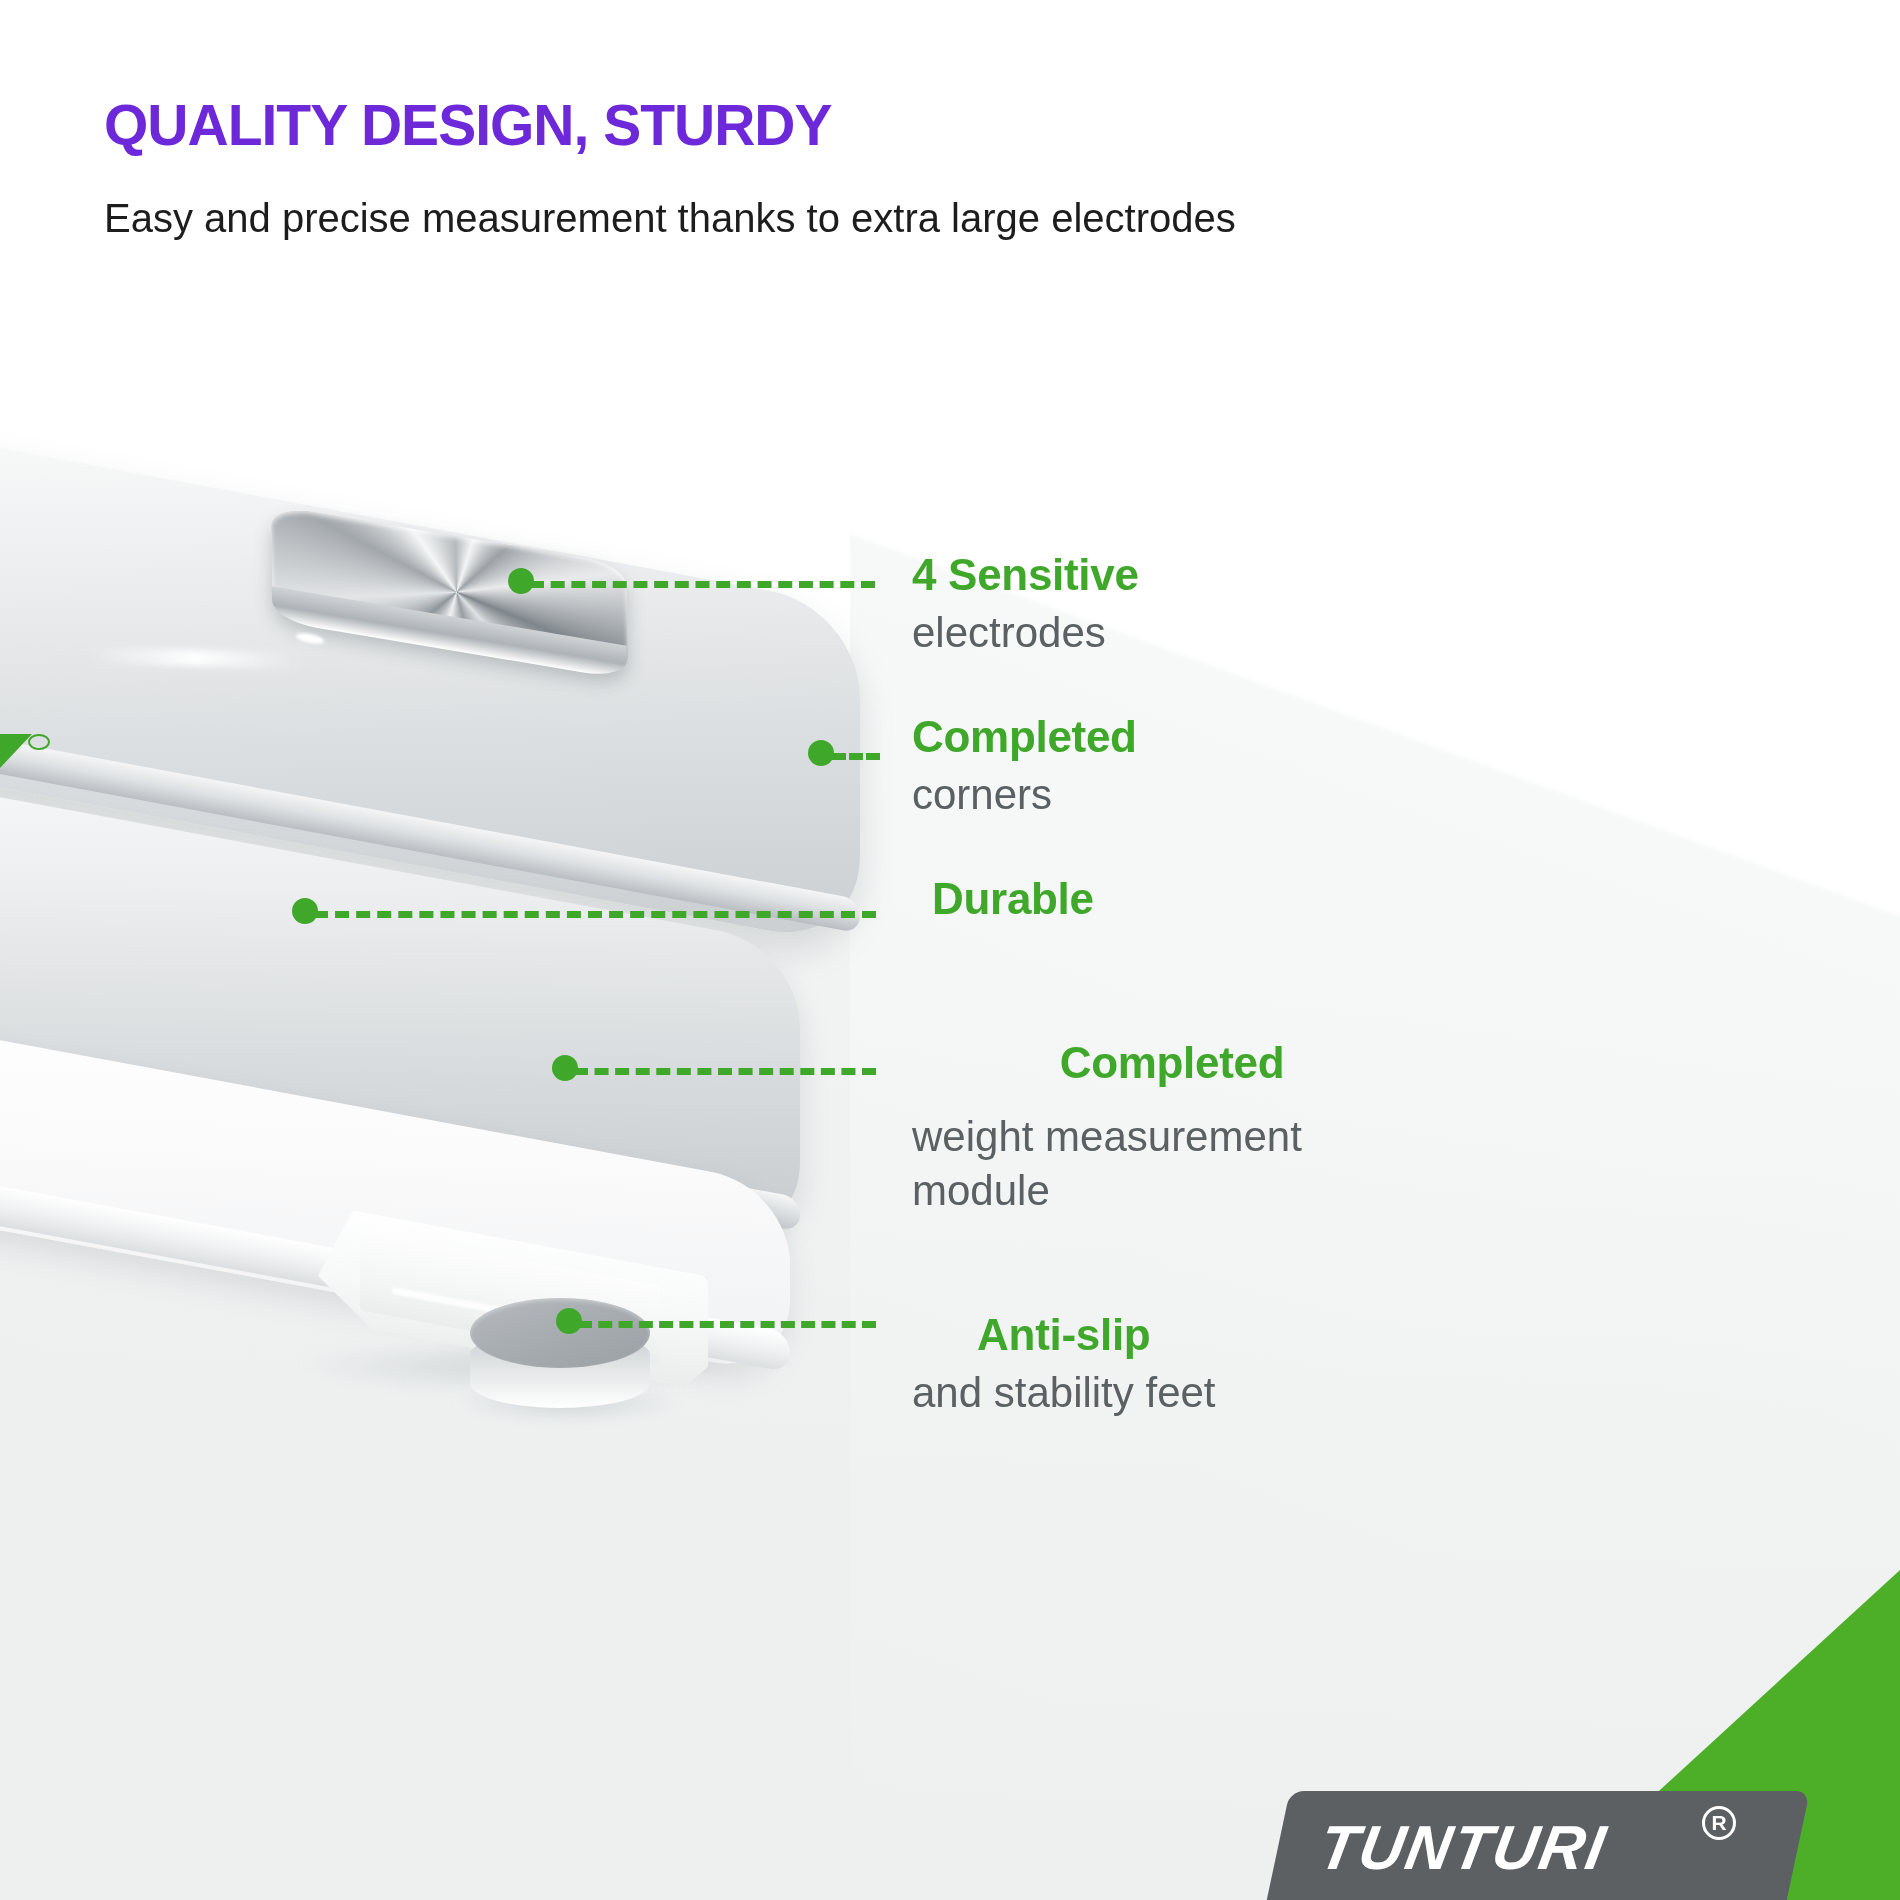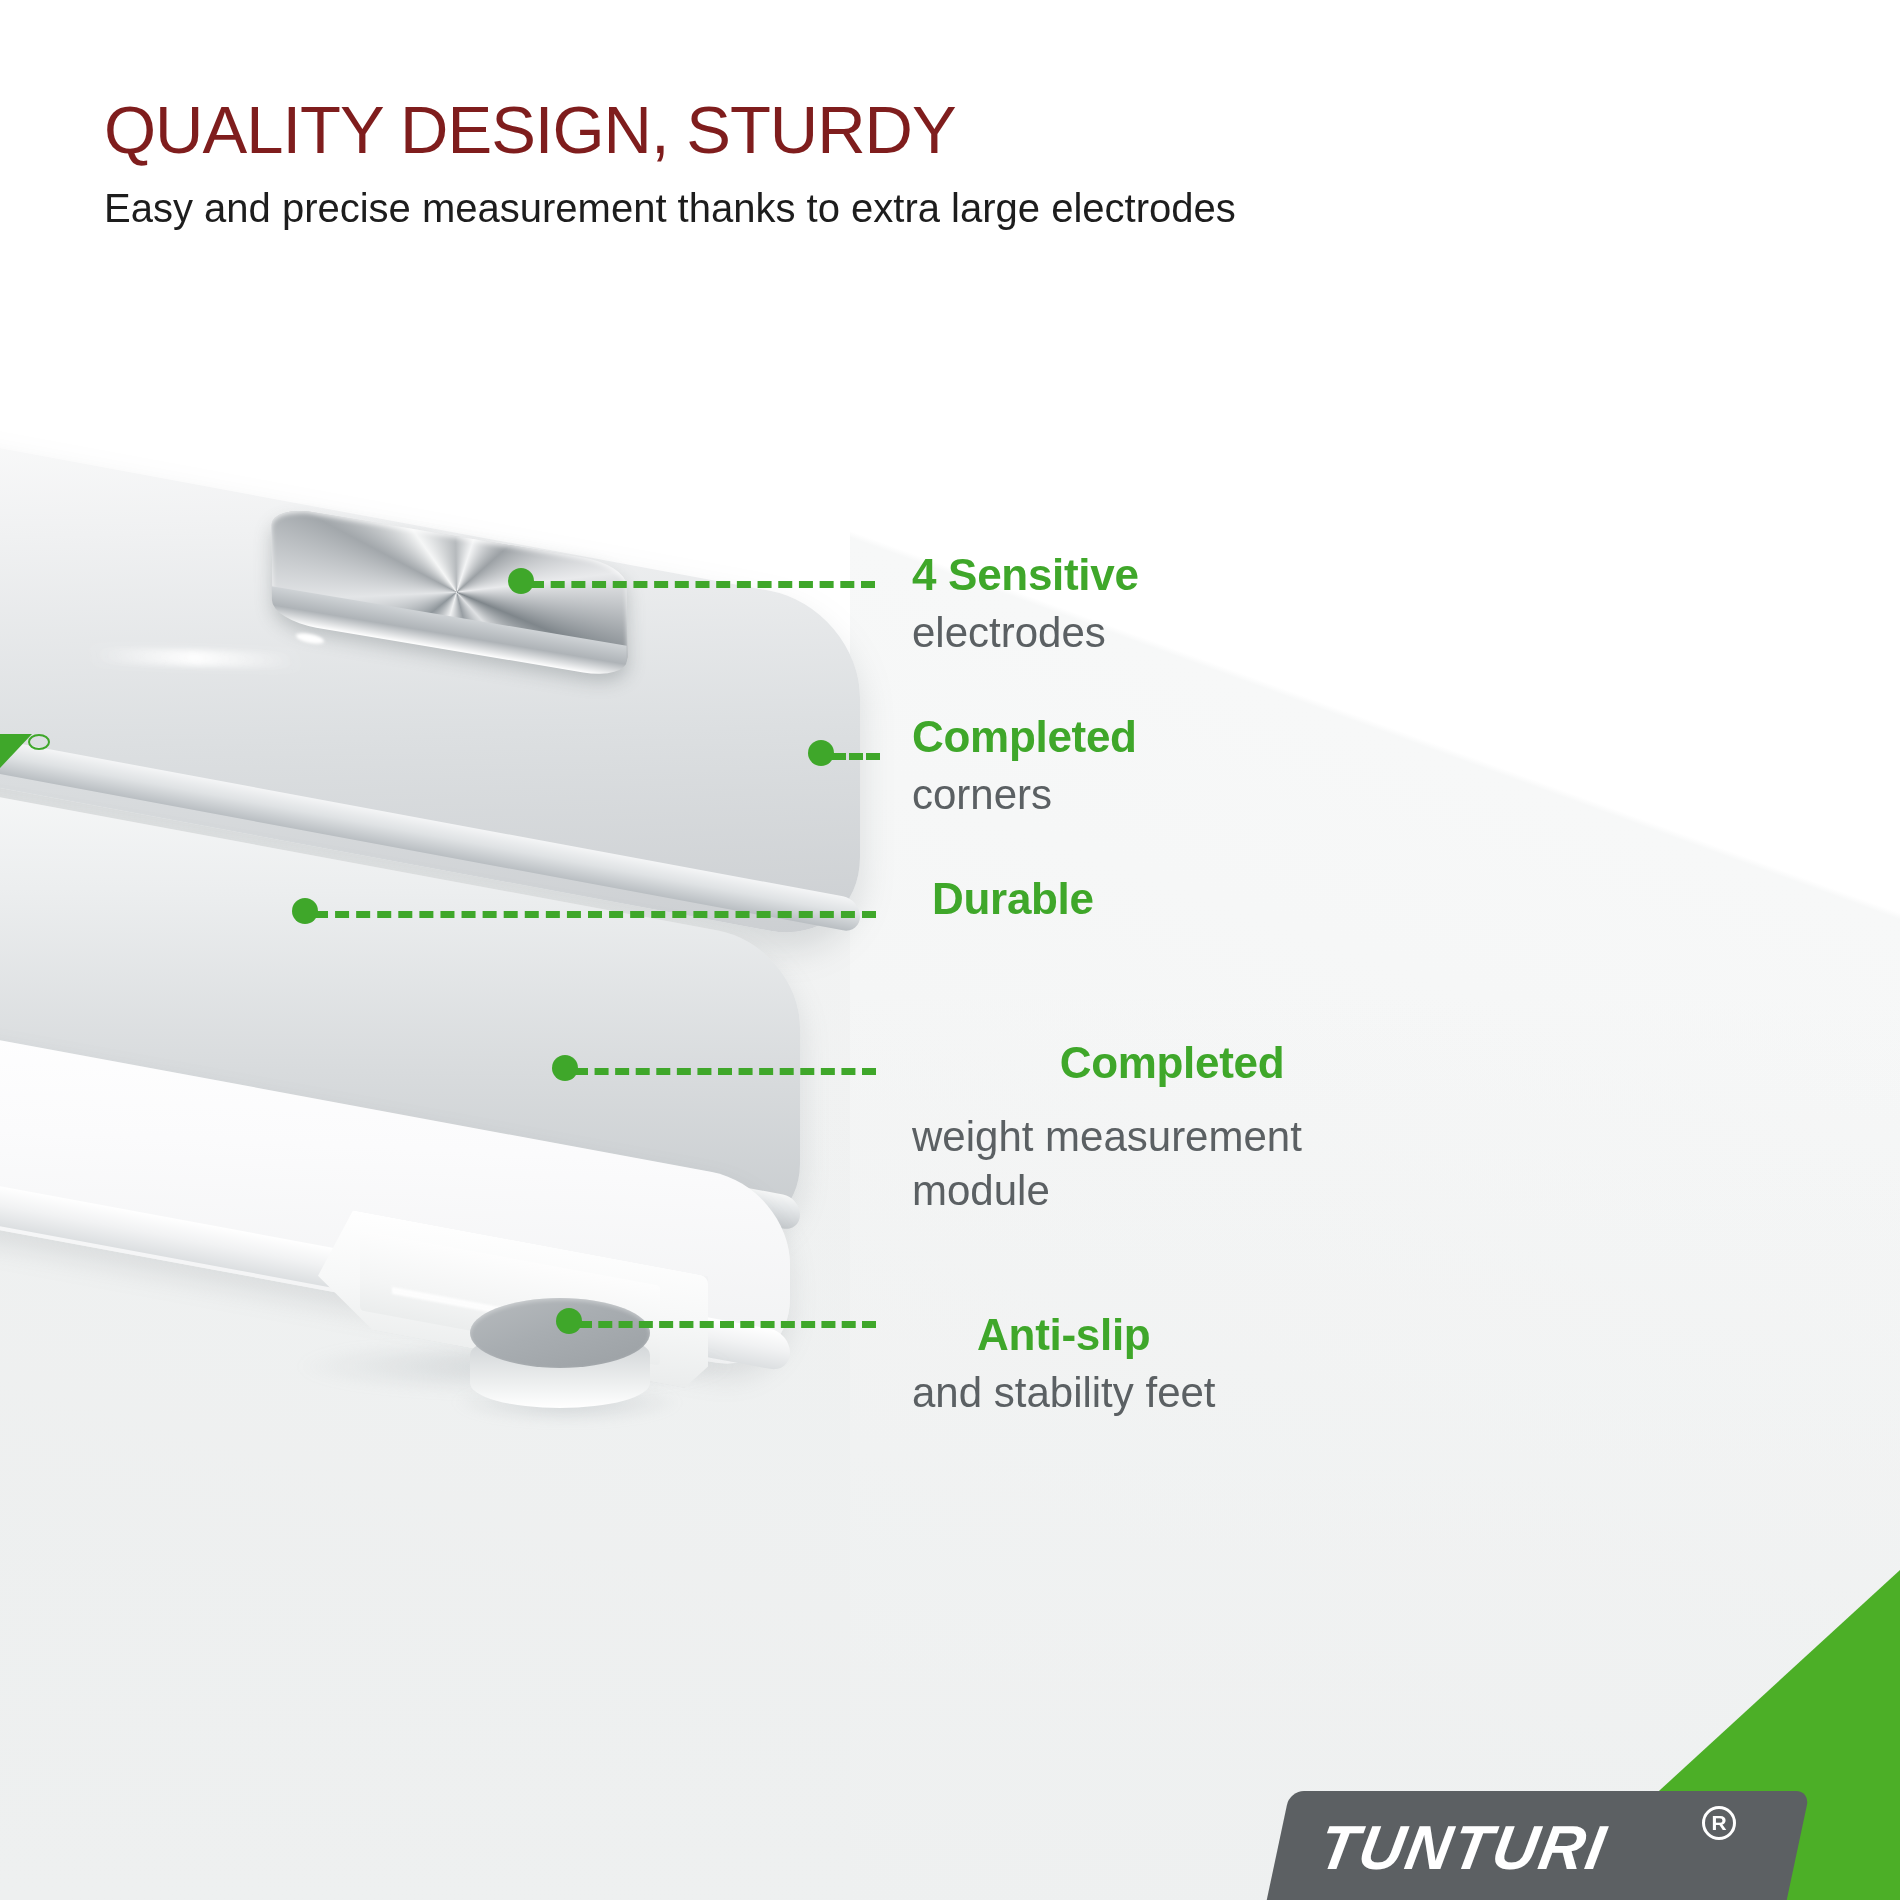--- a/index.html
+++ b/index.html
@@ -24,29 +24,29 @@
   }
   .bg-soft{
     position:absolute; left:0; bottom:0; width:1900px; height:900px;
     background:linear-gradient(182deg,rgba(240,241,241,0) 0%, #eef0f0 100%);
     z-index:0;
   }
 
   
   .header{ position:absolute; left:104px; top:96px; width:1450px; z-index:6; }
   .title-line1{
-    font-size:67px; font-weight:400; letter-spacing:-1px;
-    color:#7f1d1d; line-height:1.02; white-space:nowrap;
+    font-size:57px; font-weight:700; letter-spacing:-1px;
+    color:#6d28d9; line-height:1.02; white-space:nowrap;
   }
   .title-line2{
     font-size:79px; font-weight:700; letter-spacing:-1px;
     color:#111111; line-height:1.02; margin-top:6px; white-space:nowrap;
   }
   .subtitle{
-    margin-top:20px; font-size:40px; font-weight:400; color:#1d1d1d;
+    margin-top:40px; font-size:40px; font-weight:400; color:#1d1d1d;
     line-height:1.2; white-space:nowrap;
   }
 
   
   .stage{ position:absolute; left:0; top:440px; width:1000px; height:1160px; z-index:2; }
 
   
   .plate-top{
     position:absolute; left:-300px; top:60px; width:1160px; height:340px;
     transform: skewY(10.5deg);

